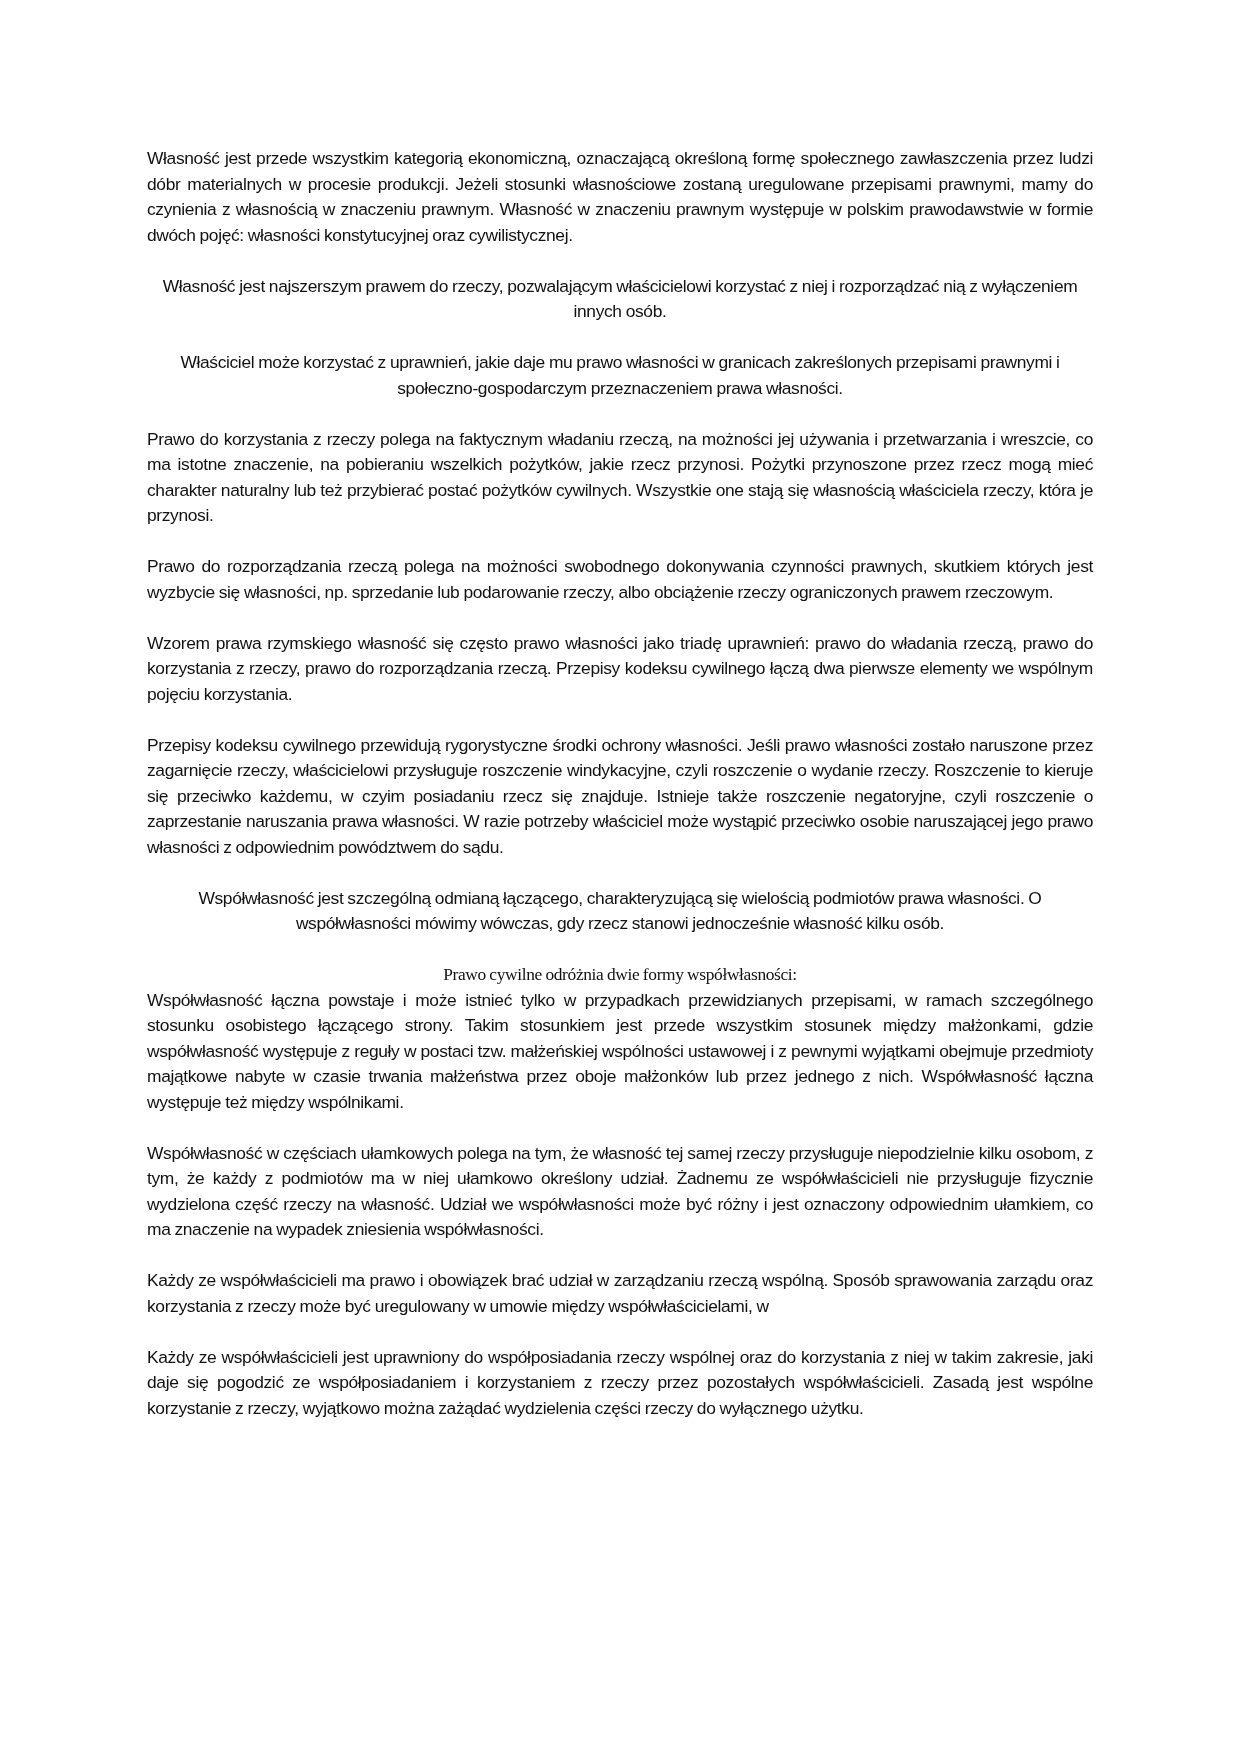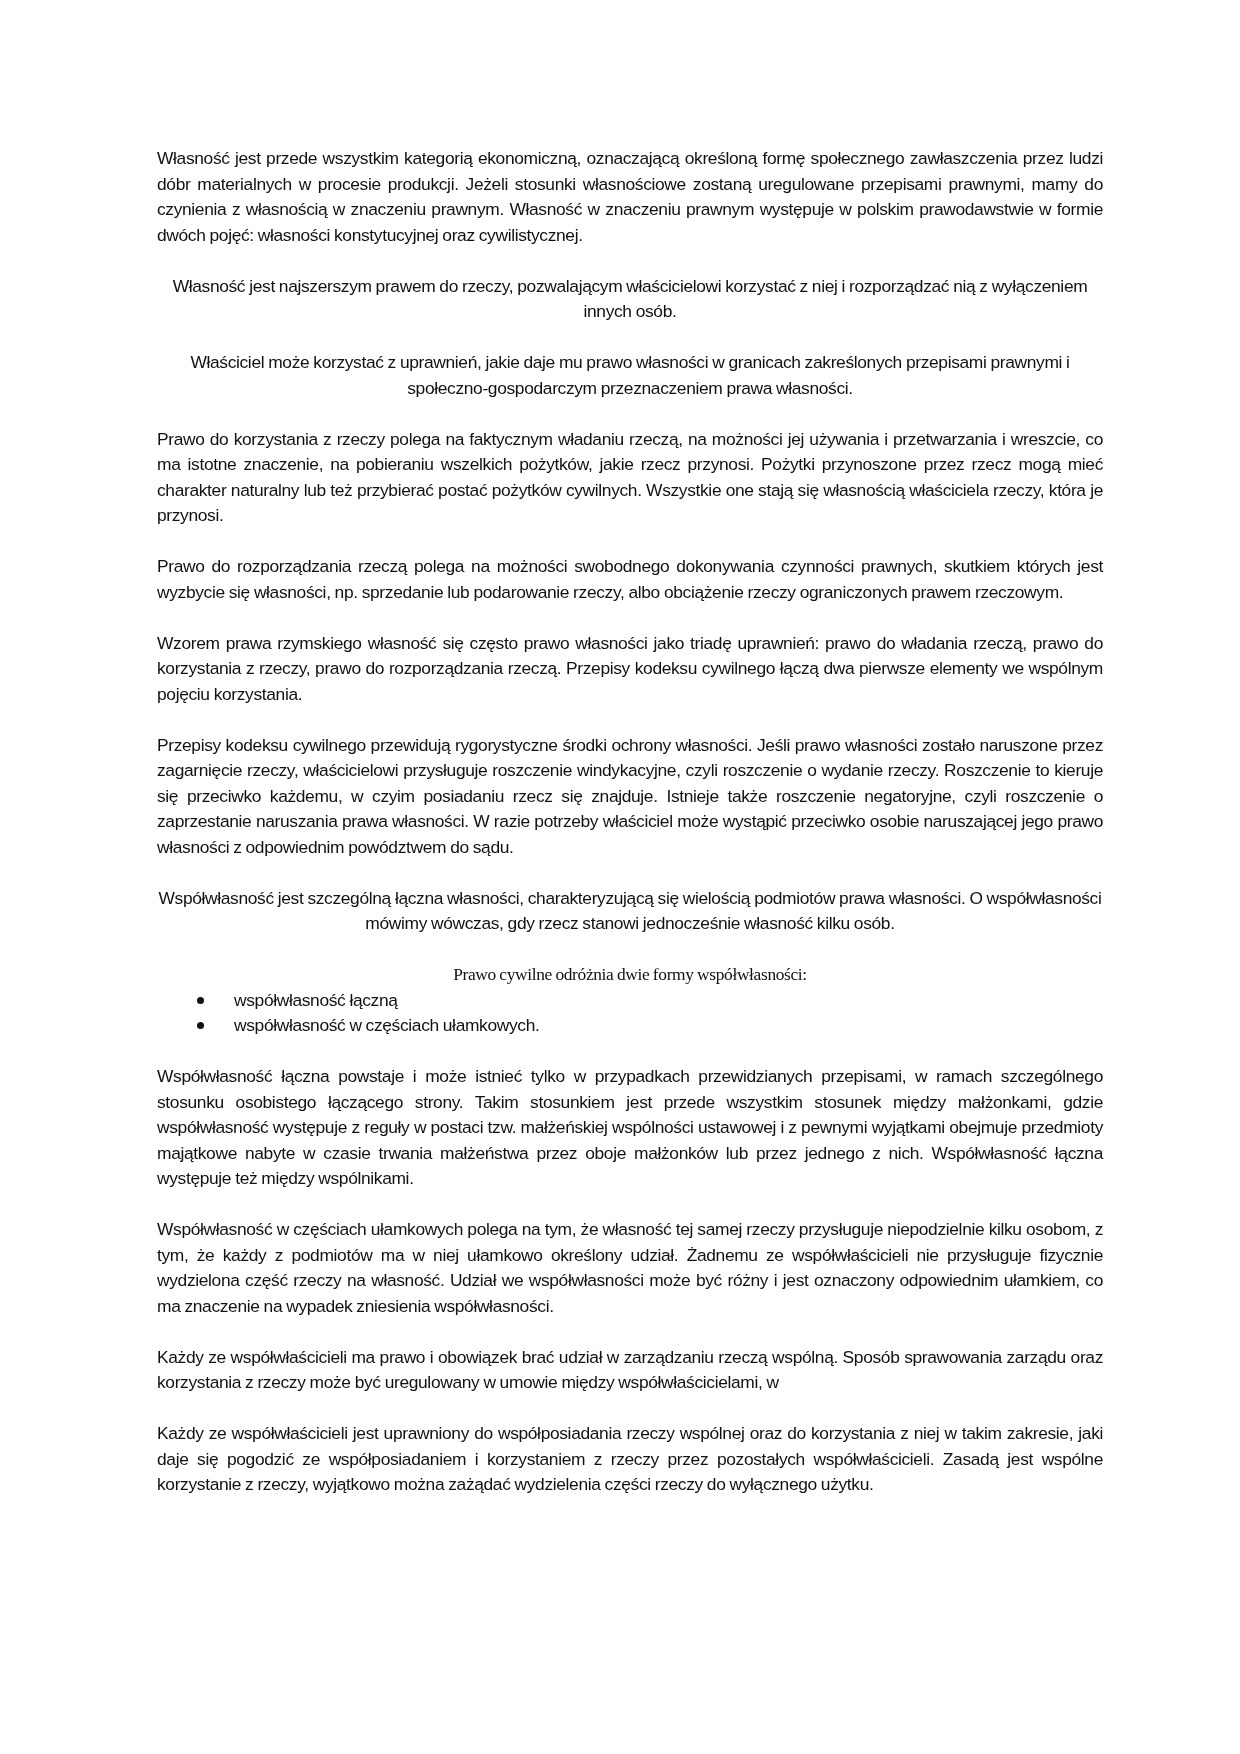--- a/index.html
+++ b/index.html
@@ -1,19 +1,19 @@
 <!DOCTYPE html>
 <html><head>
   <meta charset="utf-8">
   <style>
     html, body { margin: 0; padding: 0; background: #ffffff; }
     body { width: 1240px; height: 1754px; position: relative; overflow: hidden; }
     .page {
       position: absolute;
-      left: 157px;
+      left: 147px;
       top: 146px;
       width: 946px;
       font-family: "Liberation Sans", sans-serif;
       font-size: 17.4px;
       line-height: 25.5px;
       color: #111111;
       letter-spacing: -0.35px;
       word-spacing: -0.5px;
     }
     .para { margin: 0 0 25.5px 0; text-align: justify; }
@@ -42,31 +42,21 @@
 <body>
 
 <div class="page">
   <p class="para">Własność jest przede wszystkim kategorią ekonomiczną, oznaczającą określoną formę społecznego zawłaszczenia przez ludzi dóbr materialnych w procesie produkcji. Jeżeli stosunki własnościowe zostaną uregulowane przepisami prawnymi, mamy do czynienia z własnością w znaczeniu prawnym. Własność w znaczeniu prawnym występuje w polskim prawodawstwie w formie dwóch pojęć: własności konstytucyjnej oraz cywilistycznej.</p>
   <p class="para left">Własność jest najszerszym prawem do rzeczy, pozwalającym właścicielowi korzystać z niej i rozporządzać nią z wyłączeniem innych osób.</p>
   <p class="para left">Właściciel może korzystać z uprawnień, jakie daje mu prawo własności w granicach zakreślonych przepisami prawnymi i społeczno-gospodarczym przeznaczeniem prawa własności.</p>
   <p class="para">Prawo do korzystania z rzeczy polega na faktycznym władaniu rzeczą, na możności jej używania i przetwarzania i wreszcie, co ma istotne znaczenie, na pobieraniu wszelkich pożytków, jakie rzecz przynosi. Pożytki przynoszone przez rzecz mogą mieć charakter naturalny lub też przybierać postać pożytków cywilnych. Wszystkie one stają się własnością właściciela rzeczy, która je przynosi.</p>
   <p class="para">Prawo do rozporządzania rzeczą polega na możności swobodnego dokonywania czynności prawnych, skutkiem których jest wyzbycie się własności, np. sprzedanie lub podarowanie rzeczy, albo obciążenie rzeczy ograniczonych prawem rzeczowym.</p>
   <p class="para">Wzorem prawa rzymskiego własność się często prawo własności jako triadę uprawnień: prawo do władania rzeczą, prawo do korzystania z rzeczy, prawo do rozporządzania rzeczą. Przepisy kodeksu cywilnego łączą dwa pierwsze elementy we wspólnym pojęciu korzystania.</p>
   <p class="para">Przepisy kodeksu cywilnego przewidują rygorystyczne środki ochrony własności. Jeśli prawo własności zostało naruszone przez zagarnięcie rzeczy, właścicielowi przysługuje roszczenie windykacyjne, czyli roszczenie o wydanie rzeczy. Roszczenie to kieruje się przeciwko każdemu, w czyim posiadaniu rzecz się znajduje. Istnieje także roszczenie negatoryjne, czyli roszczenie o zaprzestanie naruszania prawa własności. W razie potrzeby właściciel może wystąpić przeciwko osobie naruszającej jego prawo własności z odpowiednim powództwem do sądu.</p>
-  <p class="para left">Współwłasność jest szczególną łączna własności, charakteryzującą się wielością podmiotów prawa własności. O współwłasności mówimy wówczas, gdy rzecz stanowi jednocześnie własność kilku osób.</p>
+  <p class="para left">Współwłasność jest szczególną odmianą łączącego, charakteryzującą się wielością podmiotów prawa własności. O współwłasności mówimy wówczas, gdy rzecz stanowi jednocześnie własność kilku osób.</p>
 
   <p class="para left tight">Prawo cywilne odróżnia dwie formy współwłasności:</p>
-  <ul class="bullets">
-    <li>
-      <span class="dot"></span>
-      <span>współwłasność łączną</span>
-    </li>
-    <li>
-      <span class="dot"></span>
-      <span>współwłasność w częściach ułamkowych.</span>
-    </li>
-  </ul>
 
   <p class="para">Współwłasność łączna powstaje i może istnieć tylko w przypadkach przewidzianych przepisami, w ramach szczególnego stosunku osobistego łączącego strony. Takim stosunkiem jest przede wszystkim stosunek między małżonkami, gdzie współwłasność występuje z reguły w postaci tzw. małżeńskiej wspólności ustawowej i z pewnymi wyjątkami obejmuje przedmioty majątkowe nabyte w czasie trwania małżeństwa przez oboje małżonków lub przez jednego z nich. Współwłasność łączna występuje też między wspólnikami.</p>
   <p class="para">Współwłasność w częściach ułamkowych polega na tym, że własność tej samej rzeczy przysługuje niepodzielnie kilku osobom, z tym, że każdy z podmiotów ma w niej ułamkowo określony udział. Żadnemu ze współwłaścicieli nie przysługuje fizycznie wydzielona część rzeczy na własność. Udział we współwłasności może być różny i jest oznaczony odpowiednim ułamkiem, co ma znaczenie na wypadek zniesienia współwłasności.</p>
   <p class="para">Każdy ze współwłaścicieli ma prawo i obowiązek brać udział w zarządzaniu rzeczą wspólną. Sposób sprawowania zarządu oraz korzystania z rzeczy może być uregulowany w umowie między współwłaścicielami, w</p>
   <p class="para">Każdy ze współwłaścicieli jest uprawniony do współposiadania rzeczy wspólnej oraz do korzystania z niej w takim zakresie, jaki daje się pogodzić ze współposiadaniem i korzystaniem z rzeczy przez pozostałych współwłaścicieli. Zasadą jest wspólne korzystanie z rzeczy, wyjątkowo można zażądać wydzielenia części rzeczy do wyłącznego użytku.</p>
 </div>
 
 </body></html>

